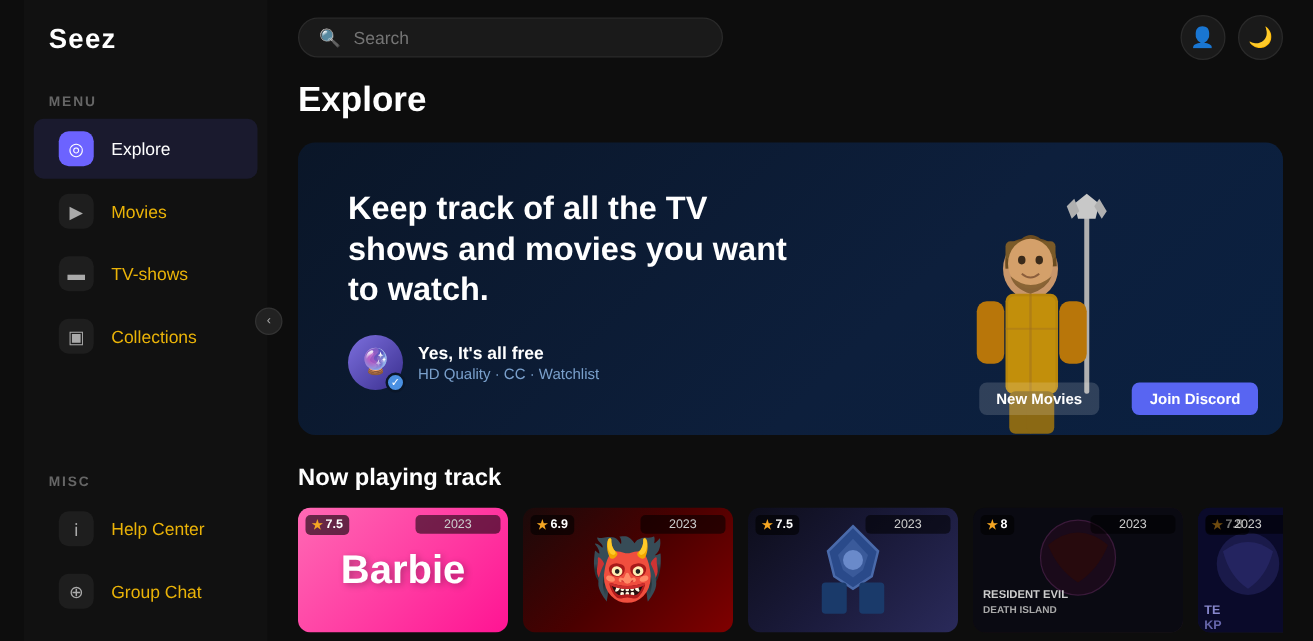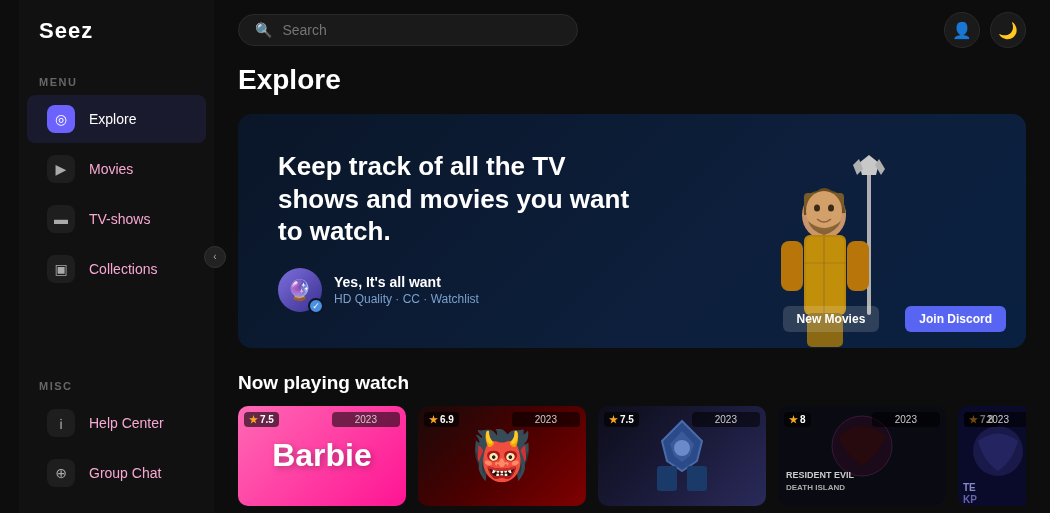--- a/index.html
+++ b/index.html
@@ -66,21 +66,21 @@
     .sidebar-item.active .sidebar-item-icon {
       background: #6c63ff;
       color: #fff;
     }
     .sidebar-item:not(.active) .sidebar-item-icon {
       background: #1e1e1e;
       color: #aaa;
     }
     .sidebar-item-label {
       font-size: 14px;
-      color: #f9a8d4;
+      color: #eab308;
       font-weight: 500;
     }
     .sidebar-item.active .sidebar-item-label {
       color: #fff;
     }
     .collapse-btn {
       position: absolute;
       right: -12px;
       top: 50%;
       transform: translateY(-50%);
@@ -405,21 +405,21 @@
 
   <div class="hero-banner">
     <div class="hero-content">
       <div class="hero-title">Keep track of all the TV shows and movies you want to watch.</div>
       <div class="hero-badges">
         <div class="hero-avatar">
           <span style="font-size:20px;">🔮</span>
           <div class="hero-check">✓</div>
         </div>
         <div class="hero-info">
-          <span class="hero-free-label">Yes, It's all want</span>
+          <span class="hero-free-label">Yes, It's all free</span>
           <span class="hero-sub-label">HD Quality · CC · Watchlist</span>
         </div>
       </div>
     </div>
 
     <div class="hero-image-area">
       <div class="hero-figure">
 
         <svg width="160" height="195" viewBox="0 0 160 195" xmlns="http://www.w3.org/2000/svg">
 
@@ -455,21 +455,21 @@
         </svg>
       </div>
     </div>
 
     <div class="hero-bottom-btns">
       <button class="hero-btn hero-btn-movies">New Movies</button>
       <button class="hero-btn hero-btn-discord">Join Discord</button>
     </div>
   </div>
 
-  <div class="section-title">Now playing watch</div>
+  <div class="section-title">Now playing track</div>
 
   <div class="movies-row">
 
     <div class="movie-card barbie-card">
       <span class="barbie-text">Barbie</span>
       <div class="movie-badge">
         <div class="movie-rating">
             <span class="star-icon">★</span>
             <span>7.5</span>
           </div>

